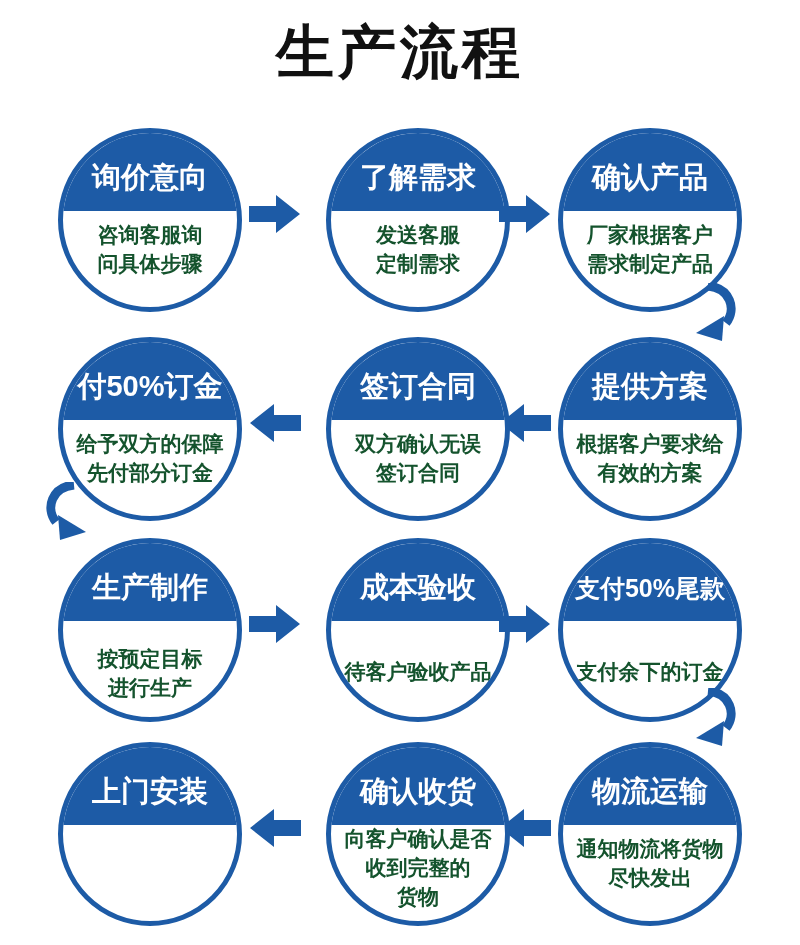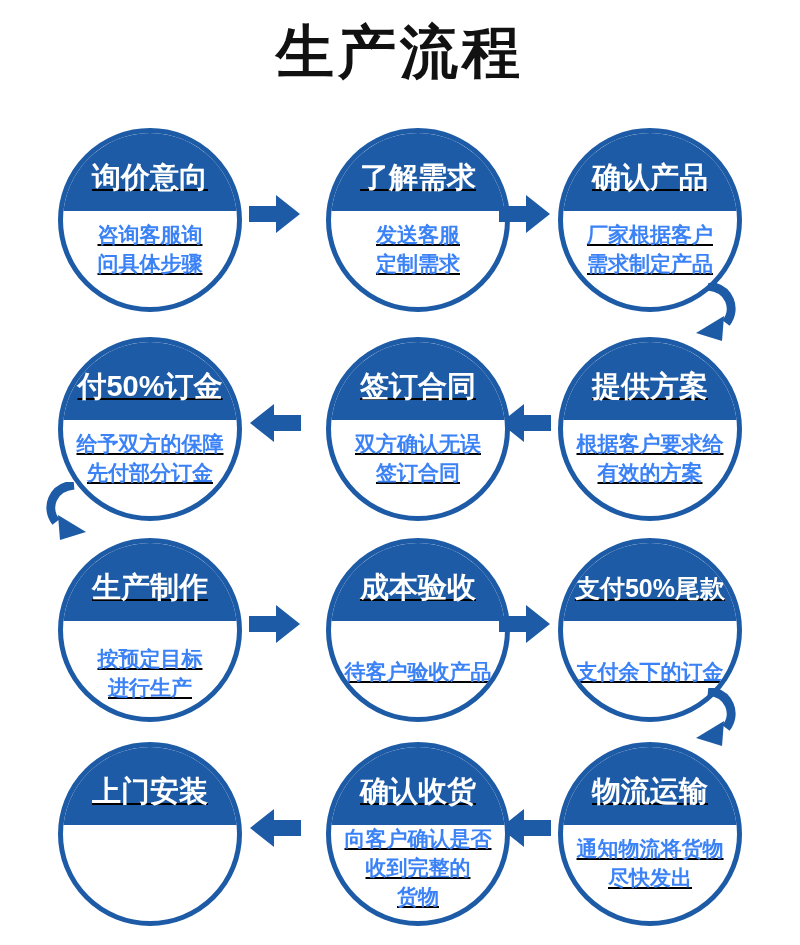--- a/index.html
+++ b/index.html
@@ -14,37 +14,37 @@
     background:#ffffff;overflow:hidden;
   }
   .page-title{
     position:absolute;left:0;top:14px;width:800px;
     text-align:center;font-size:58px;font-weight:900;color:var(--ink);
     letter-spacing:4px;
   }
   .circle{
     position:absolute;width:184px;height:184px;border-radius:50%;
     border:5px solid var(--blue);background:#ffffff;overflow:hidden;
-    display:flex;flex-direction:column;text-decoration:underline;
+    display:flex;flex-direction:column;
   }
   .cap{
     height:78px;background:var(--blue);flex:0 0 78px;
     display:flex;align-items:center;justify-content:center;
     padding-top:12px;
   }
   .cap .t{
     color:#ffffff;font-size:29px;font-weight:800;white-space:nowrap;
   }
   .cap .t.small{font-size:25px;}
   .body{
     flex:1;display:flex;align-items:center;justify-content:center;
     padding:0 4px 18px 4px;
   }
   .body .d{
-    color:#3b82f6;font-size:21px;font-weight:700;line-height:1.38;
+    color:#14532d;font-size:21px;font-weight:700;line-height:1.38;
     text-align:center;white-space:pre-line;
   }
   
   .c1{left:58px;}  .c2{left:326px;} .c3{left:558px;}
   .r1{top:128px;}  .r2{top:337px;}  .r3{top:538px;gap:24px;}  .r4{top:742px;}
   .arrow{position:absolute;line-height:0;}
   .a-c12{left:249px;} .a-c23{left:499px;}
   .a-r1{top:194px;} .a-r2{top:403px;} .a-r3{top:604px;} .a-r4{top:808px;}
   .curve{position:absolute;width:48px;height:58px;line-height:0;}
   .curve.right1{left:690px;top:283px;}

